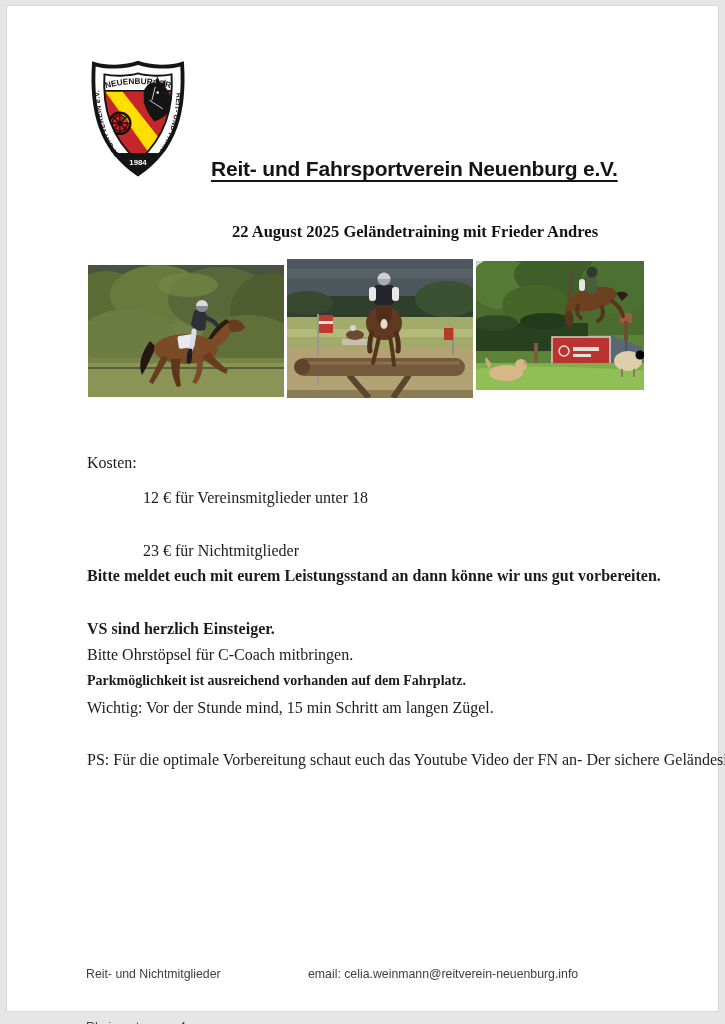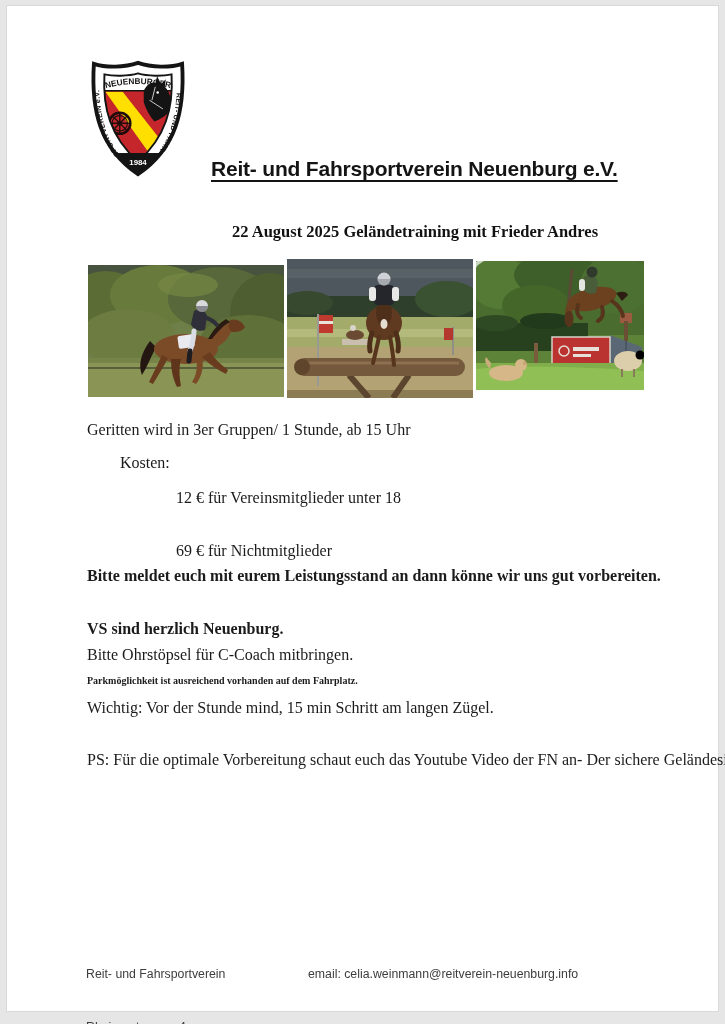--- a/index.html
+++ b/index.html
@@ -26,23 +26,23 @@
   .doc-subtitle{
     left:177px;top:216px;
     font-weight:bold;font-size:16.5px;color:#121212;white-space:pre;margin-left:48px;
   }
   .photos{left:81px;top:253px;display:flex;gap:3px;align-items:flex-start;}
   .photos svg{display:block;}
   .ph1{margin-top:6px;} .ph3{margin-top:2px;}
   .bodytext{left:80px;font-size:16px;line-height:17.5px;color:#1b1b1b;white-space:pre;}
   .intro{top:415px;}
   .kosten{top:448px;display:flex;}
-  .kosten .klabel{width:56px;margin-left:33px;}
+  .kosten .klabel{width:56px;}
   .para1{top:526px;font-weight:bold;}
-  .note{font-size:10px;line-height:17px;}
+  .note{font-size:14px;line-height:17px;}
   .para2{top:605px;}
   .closing{top:665px;}
   .footer{
     top:925px;font-family:"Liberation Sans", sans-serif;
     font-size:12.3px;line-height:17.5px;color:#3d3d3d;white-space:pre;
   }
   .footer.left{left:79px;}
   .footer.right{left:301px;}
 </style>
 </head>
@@ -232,45 +232,44 @@
         <path d="M40,34 q3,10 -4,14" stroke="#56351c" stroke-width="4" fill="none" stroke-linecap="round"></path>
         <path d="M50,28 q9,6 11,15" stroke="#56351c" stroke-width="4" fill="none" stroke-linecap="round"></path>
         <path d="M54,20 C60,18 64,18 66,22 L60,28 Z" fill="#2e1d12"></path>
         <path d="M22,4 C28,1 34,3 36,9 L34,20 C28,22 22,20 20,14 Z" fill="#4a5d3a"></path>
         <rect x="17" y="6" width="6" height="12" rx="3" fill="#e4e4e0"></rect>
         <circle cx="30" cy="-1" r="5.5" fill="#2f3a2c"></circle>
       </g>
     </svg>
   </div>
 
-  <div class="abs bodytext intro">Geritten wird in 3er Gruppen/ 1 Stunde, ab 15 Uhr</div>
 
   <div class="abs bodytext kosten">
     <div class="klabel">Kosten:</div>
     <div>
       <div>12 € für Vereinsmitglieder unter 18</div>
-      <div>69 € für Nichtmitglieder</div>
+      <div>23 € für Nichtmitglieder</div>
     </div>
   </div>
 
   <div class="abs bodytext para1">
     <div>Bitte meldet euch mit eurem Leistungsstand an dann könne wir uns gut vorbereiten.</div>
-    <div>VS sind herzlich Neuenburg.</div>
+    <div>VS sind herzlich Einsteiger.</div>
     <div class="note">Parkmöglichkeit ist ausreichend vorhanden auf dem Fahrplatz.</div>
   </div>
 
   <div class="abs bodytext para2">
     <div>Bitte Ohrstöpsel für C-Coach mitbringen.</div>
     <div>Wichtig: Vor der Stunde mind, 15 min Schritt am langen Zügel.</div>
     <div>PS: Für die optimale Vorbereitung schaut euch das Youtube Video der FN an- Der sichere Geländesitz.</div>
   </div>
 
 
   <div class="abs footer left">
-    <div>Reit- und Fahrsportverein</div>
+    <div>Reit- und Nichtmitglieder</div>
     <div>Rheingartenweg 4</div>
     
   </div>
   <div class="abs footer right">
     <div>email: celia.weinmann@reitverein-neuenburg.info</div>
     
   </div>
 
 </div>
 

